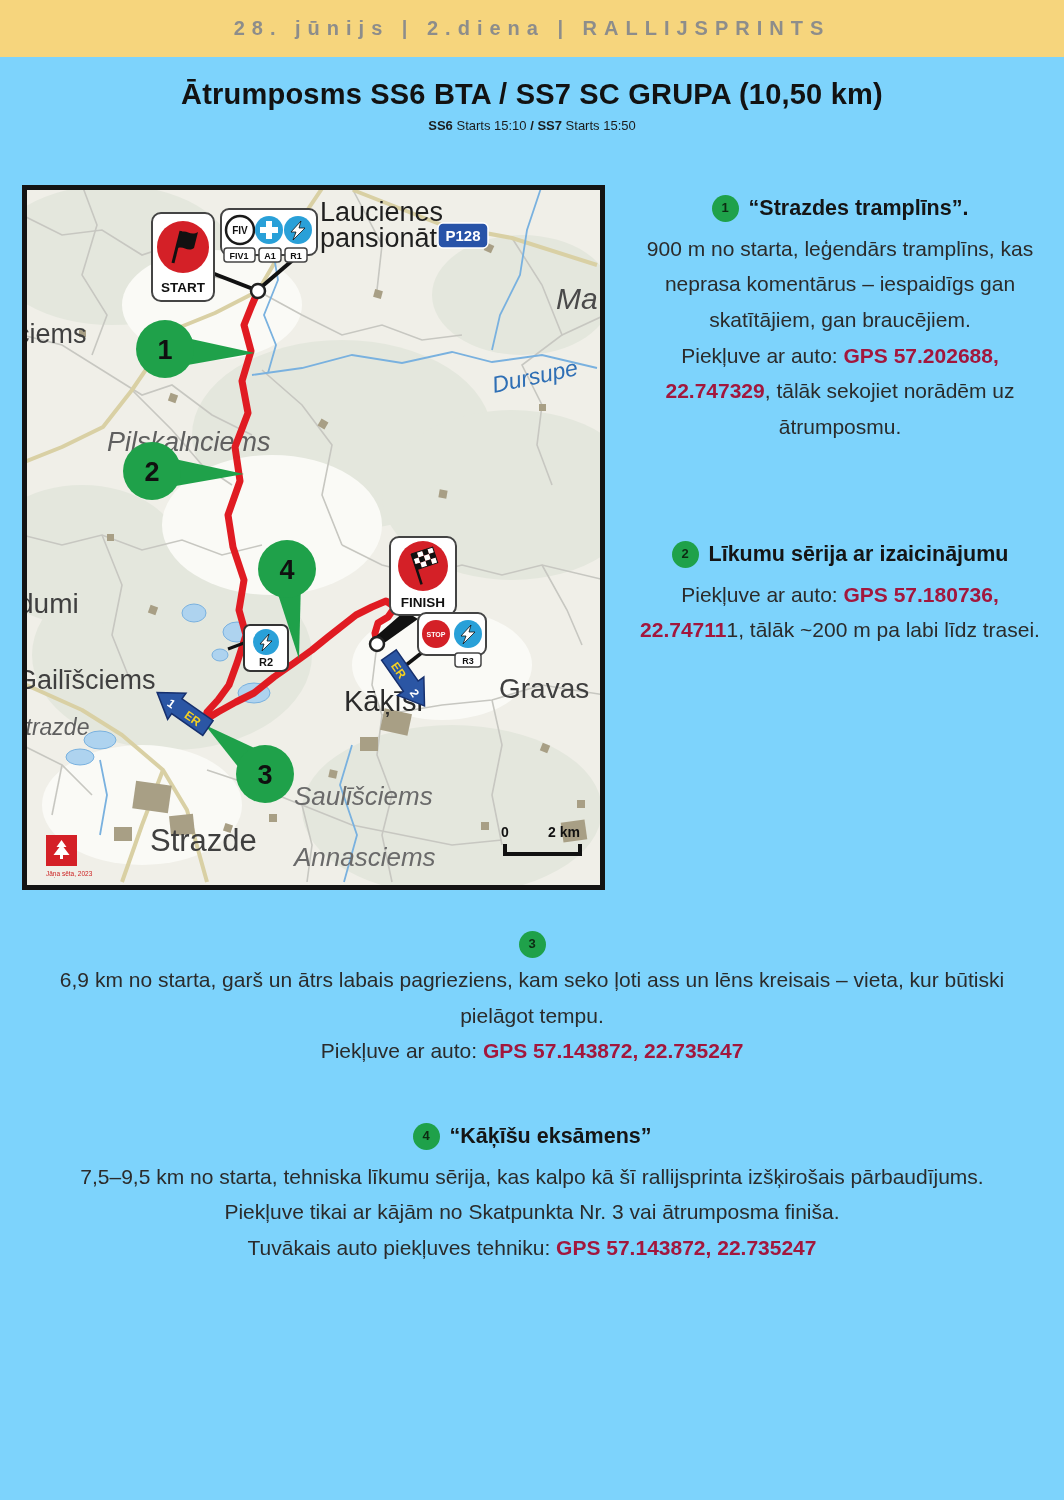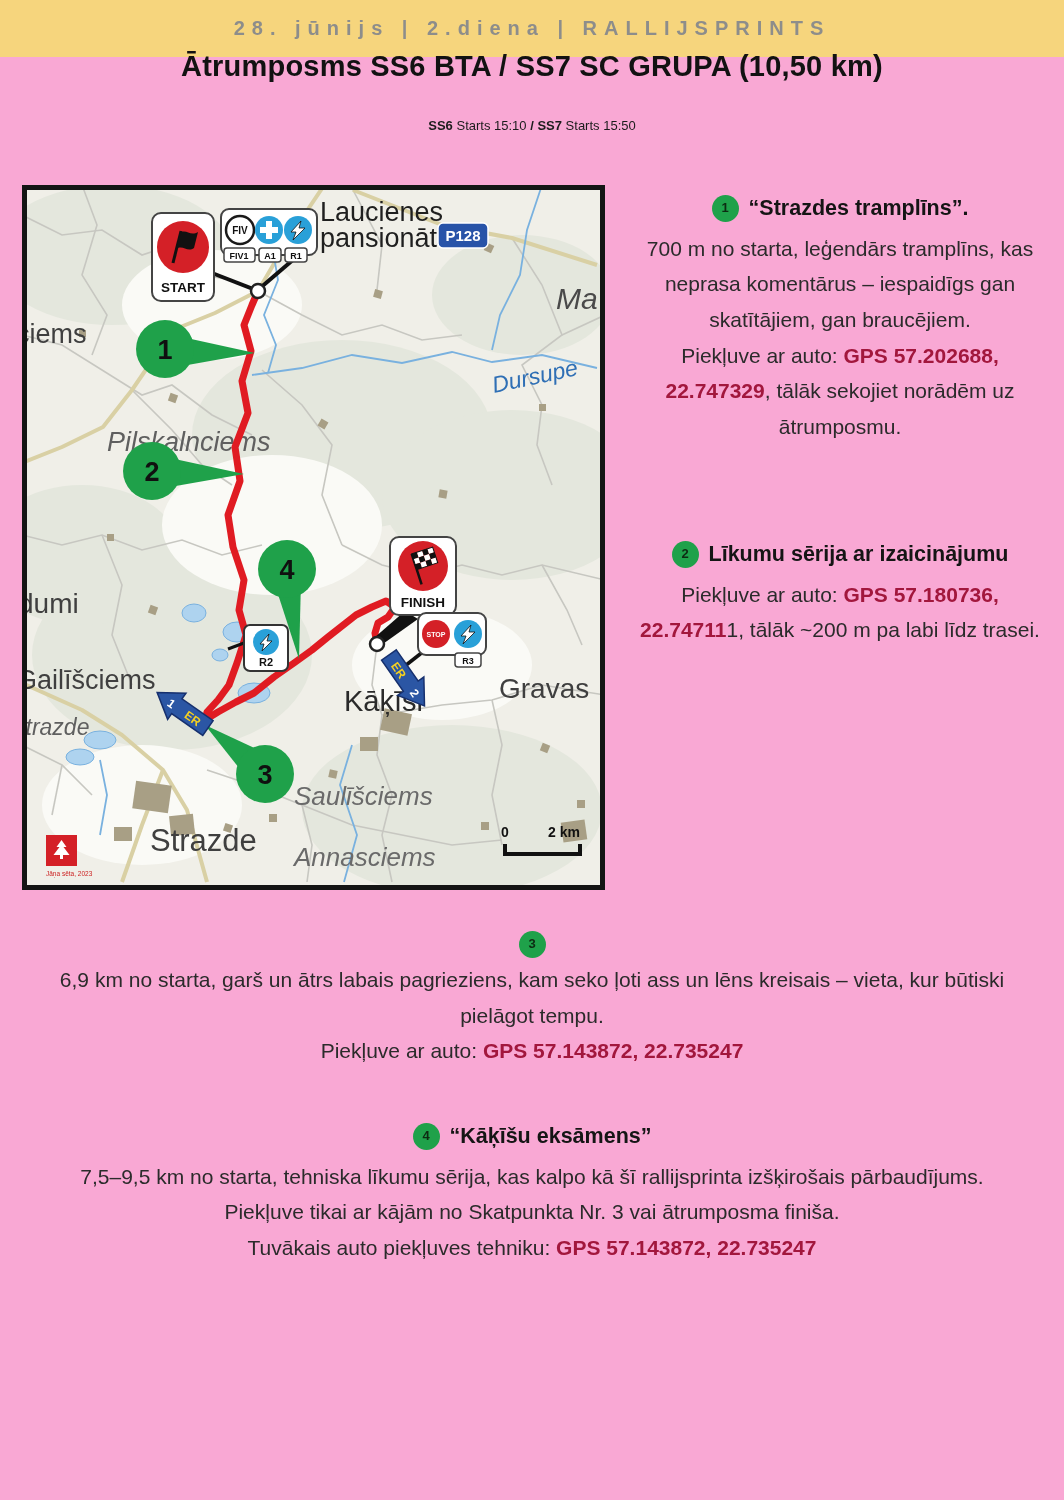--- a/index.html
+++ b/index.html
@@ -1,23 +1,23 @@
 <!DOCTYPE html>
 <html><head>
 <meta charset="utf-8">
 <style>
   html,body{margin:0;padding:0;background:#ffffff;}
   body{width:1064px;height:1500px;font-family:"Liberation Sans","DejaVu Sans",sans-serif;color:#2e2e2e;}
-  .page{position:relative;width:1064px;height:1500px;overflow:hidden;background:#f9a8d4;}
+  .page{position:relative;width:1064px;height:1500px;overflow:hidden;background:#7dd3fc;}
 
   .header-bar{position:absolute;left:0;top:0;width:1064px;height:57px;background:#f6d57d;
     display:flex;align-items:center;justify-content:center;}
   .header-bar .bar-text{color:#8d8d8b;font-weight:bold;font-size:20px;letter-spacing:7px;}
 
-  .page-title{position:absolute;left:0;top:50px;width:1064px;text-align:center;
+  .page-title{position:absolute;left:0;top:78px;width:1064px;text-align:center;
     font-size:29px;font-weight:bold;color:#121212;letter-spacing:.2px;}
   .page-subtitle{position:absolute;left:0;top:118px;width:1064px;text-align:center;
     font-size:13px;color:#1c1c1c;}
   .page-subtitle b{font-weight:bold;}
 
   .map-wrap{position:absolute;left:22px;top:185px;width:583px;height:705px;}
 
   .note{position:absolute;text-align:center;font-size:21px;line-height:1.7;color:#2b2b2b;}
   .note-right{left:634px;width:412px;}
   .note-1{top:190px;}
@@ -310,21 +310,21 @@
   </svg>
   </div>
 
   <div class="note note-right note-1">
     <div class="note-title">
       <span class="badge">
           <span>1</span>
         </span>
       <span>“Strazdes tramplīns”.</span>
     </div>
-    <p>700 m no starta, leģendārs tramplīns, kas neprasa komentārus – iespaidīgs gan skatītājiem, gan braucējiem.</p>
+    <p>900 m no starta, leģendārs tramplīns, kas neprasa komentārus – iespaidīgs gan skatītājiem, gan braucējiem.</p>
     <p><span>Piekļuve ar auto: </span><span class="gps">GPS 57.202688, 22.747329</span><span>, tālāk sekojiet norādēm uz ātrumposmu.</span></p>
   </div>
 
   <div class="note note-right note-2">
     <div class="note-title">
       <span class="badge">
           <span>2</span>
         </span>
       <span>Līkumu sērija ar izaicinājumu</span>
     </div>

